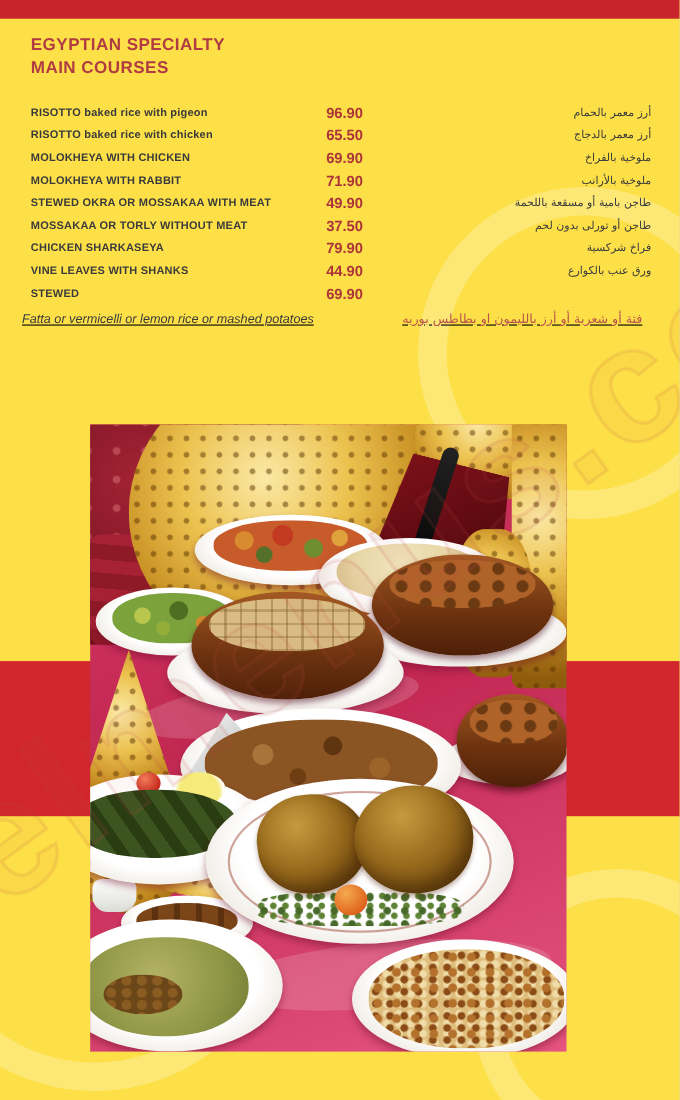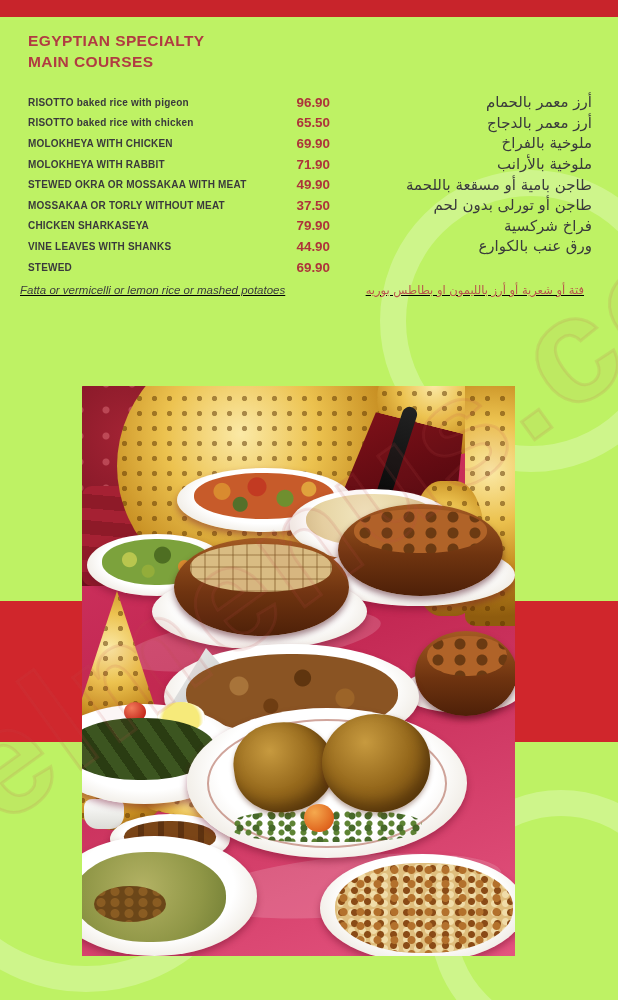--- a/index.html
+++ b/index.html
@@ -1,34 +1,34 @@
 <!DOCTYPE html>
 <html><head>
 <meta charset="utf-8">
 <style>
   html,body{margin:0;padding:0;}
   body{font-family:"Liberation Sans",sans-serif;background:#cfd3d3;}
-  .page{position:relative;width:618px;height:1000px;background:#bef264;overflow:hidden;}
+  .page{position:relative;width:618px;height:1000px;background:#fde047;overflow:hidden;}
 
   
   .bg-swirl{position:absolute;border-radius:50%;border:26px solid rgba(255,255,255,.5);opacity:.5;z-index:0;}
   .bg-swirl.s1{width:250px;height:250px;left:380px;top:170px;}
   .bg-swirl.s2{width:300px;height:300px;left:-90px;top:640px;}
   .bg-swirl.s3{width:210px;height:210px;left:430px;top:790px;}
 
   .topbar{position:absolute;left:0;top:0;width:618px;height:17px;background:#c8242b;z-index:3;}
 
   .title-en{position:absolute;left:28px;top:30px;color:#b13b42;font-weight:bold;font-size:15.5px;line-height:21px;letter-spacing:.4px;z-index:3;}
   .title-ar{position:absolute;right:26px;top:28px;color:#c53a40;font-size:18px;font-weight:bold;direction:rtl;font-family:"DejaVu Sans",sans-serif;z-index:3;}
 
   .menu-list{position:absolute;left:28px;top:92px;width:564px;z-index:3;}
   .menu-row{display:grid;grid-template-columns:252px 50px 1fr;align-items:center;height:20.6px;}
   .item-en{font-size:10px;font-weight:bold;color:#3a3a3c;letter-spacing:.2px;white-space:nowrap;}
   .item-price{font-size:13.4px;font-weight:bold;color:#ad333a;text-align:right;}
-  .item-ar{font-size:15px;color:#3a3a3c;text-align:right;direction:rtl;font-family:"DejaVu Sans",sans-serif;}
+  .item-ar{font-size:10px;color:#3a3a3c;text-align:right;direction:rtl;font-family:"DejaVu Sans",sans-serif;}
 
   .note-row{position:absolute;left:20px;top:283px;width:564px;display:flex;justify-content:space-between;align-items:baseline;z-index:3;text-decoration:underline;}
   .note-en{font-size:11.5px;font-style:italic;color:#3a3a3c;}
   .note-ar{font-size:11.5px;color:#b9544c;direction:rtl;font-family:"DejaVu Sans",sans-serif;}
 
   .red-band{position:absolute;left:0;top:601px;width:618px;height:141px;background:#d0262c;z-index:1;}
 
   
   .photo{position:absolute;left:82px;top:386px;width:433px;height:570px;z-index:2;overflow:hidden;
          background:linear-gradient(160deg,#d63a67 0%,#c22752 45%,#e4547f 100%);}

